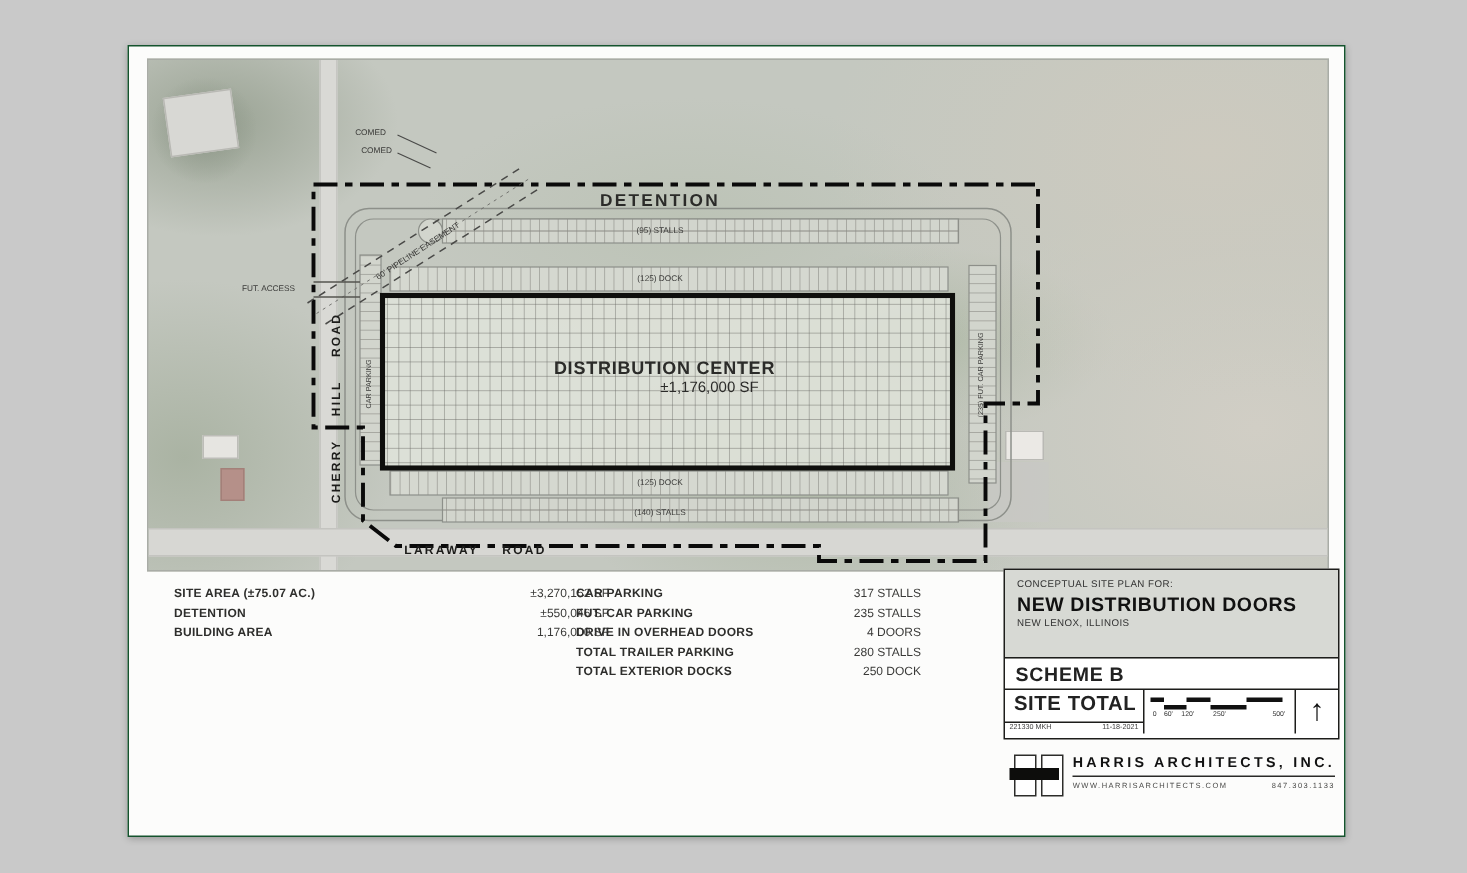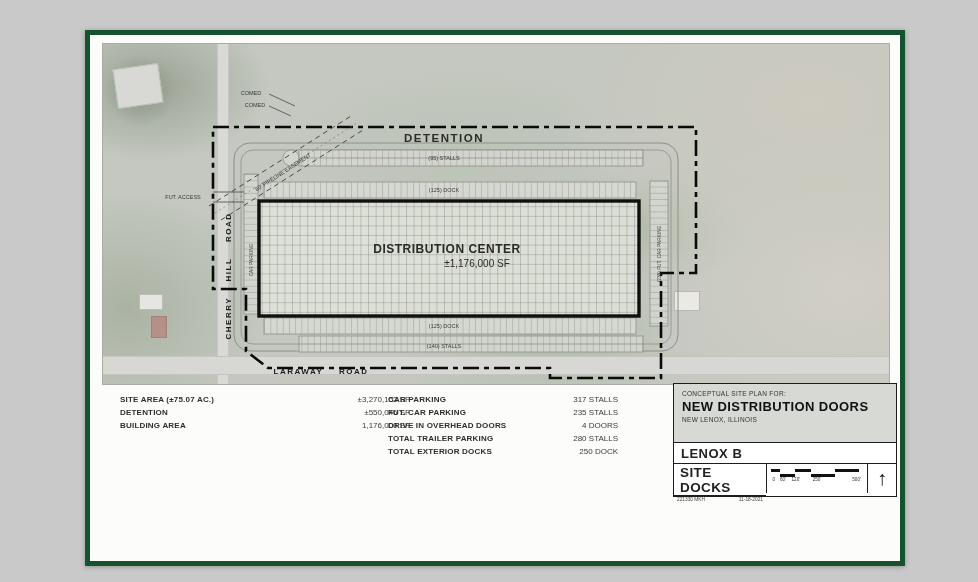--- a/index.html
+++ b/index.html
@@ -3,21 +3,21 @@
 <meta charset="utf-8">
 <style>
   html,body{margin:0;padding:0;}
   body{
     width:978px;height:582px;background:#c9c9c9;overflow:hidden;
     font-family:"Liberation Sans","DejaVu Sans",sans-serif;color:#222;
     position:relative;
   }
   .sheet{
     position:absolute;left:85px;top:30px;width:810px;height:526px;
-    background:#fcfcfb;border:5px solid #14532d;box-shadow:0 1px 5px rgba(0,0,0,.28);
+    background:#fcfcfb;border:1px solid #14532d;box-shadow:0 1px 5px rgba(0,0,0,.28);
   }
   
   .map{
     position:absolute;left:12px;top:8px;width:786px;height:340px;overflow:hidden;
     border:1px solid #a9aca6;background-color:#c4c8c0;
     background-image:
       radial-gradient(ellipse 170px 110px at 6% 12%, #9aa394 0%, rgba(154,163,148,0) 70%),
       radial-gradient(ellipse 200px 170px at 3% 78%, #aab3a3 0%, rgba(170,179,163,0) 70%),
       radial-gradient(ellipse 340px 220px at 90% 18%, #cdcabf 0%, rgba(205,202,191,0) 75%),
       radial-gradient(ellipse 300px 220px at 94% 72%, #d1cec5 0%, rgba(209,206,197,0) 75%),
@@ -196,24 +196,24 @@
       <span class="val">250 DOCK</span>
     </div>
   </div>
 
   <div class="tblock">
     <div class="tb-gray">
       <div class="tb-for">CONCEPTUAL SITE PLAN FOR:</div>
       <div class="tb-project">NEW DISTRIBUTION DOORS</div>
       <div class="tb-loc">NEW LENOX, ILLINOIS</div>
     </div>
-    <div class="tb-scheme">LENOX B</div>
+    <div class="tb-scheme">SCHEME B</div>
     <div class="tb-bottom">
       <div class="tb-siteplan">
-        <div class="nm">SITE DOCKS</div>
+        <div class="nm">SITE TOTAL</div>
         <div class="tb-ids">
           <span>221330 MKH</span>
           <span>11-18-2021</span>
         </div>
       </div>
       <div class="tb-scale">
         <div class="sbar">
           <span style="width:10%;"></span>
             <span style="width:16%;"></span>
             <span style="width:17%;"></span>
@@ -225,14 +225,28 @@
           <span style="left:13%;">60'</span>
           <span style="left:27%;">120'</span>
           <span style="left:50%;">250'</span>
           <span style="left:93%;">500'</span>
         </div>
       </div>
       <div class="tb-north">↑</div>
     </div>
   </div>
 
+  <div class="ha">
+    <div class="ha-logo">
+      <span class="ha-sq" style="left:0;"></span>
+      <span class="ha-sq" style="left:18px;"></span>
+      <span class="ha-bar"></span>
+    </div>
+    <div class="ha-right">
+      <div class="ha-name">HARRIS ARCHITECTS, INC.</div>
+      <div class="ha-sub">
+        <span>WWW.HARRISARCHITECTS.COM</span>
+        <span>847.303.1133</span>
+      </div>
+    </div>
+  </div>
 
 </div>
 
 </body></html>

